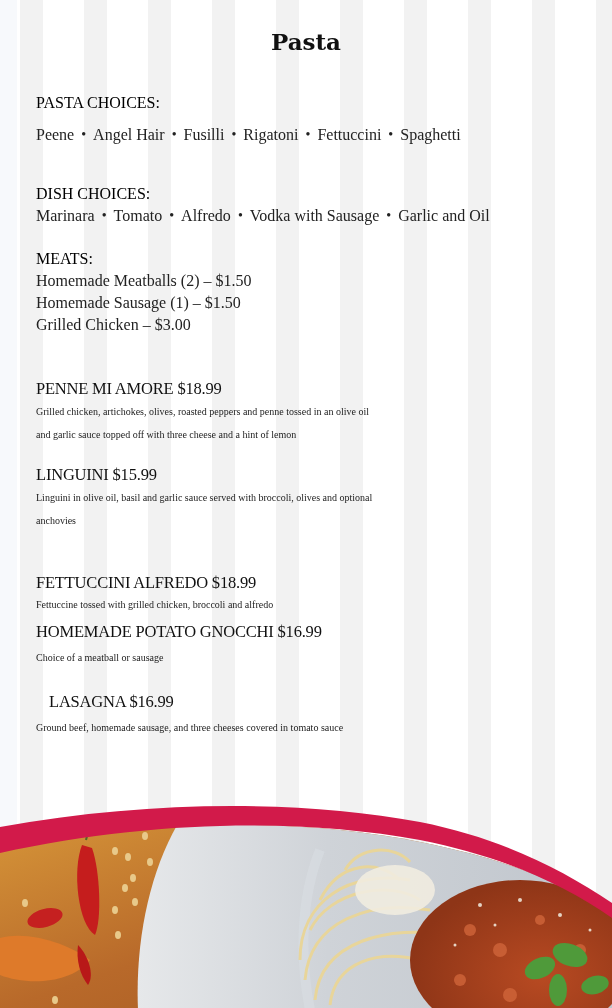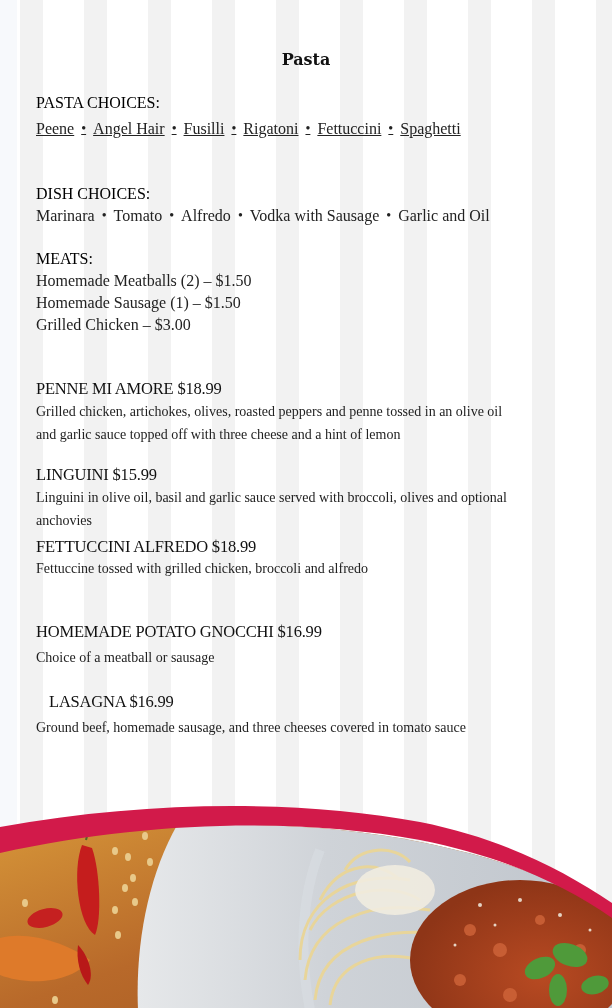--- a/index.html
+++ b/index.html
@@ -11,57 +11,57 @@
       #f2f2f2 20px, #f2f2f2 43px,
       #ffffff 43px, #ffffff 64px);
     font-family: "DejaVu Serif", "Liberation Serif", serif;
     color: #111111;
   }
   .left-tint {
     position: absolute; left: 0; top: 0; width: 17px; height: 1008px;
     background: #f7f9fc;
   }
   .page-title {
-    position: absolute; top: 50px; left: 0; width: 612px; text-align: center;
-    font-family: "DejaVu Serif", serif; font-weight: bold; font-size: 16px;
+    position: absolute; top: 28px; left: 0; width: 612px; text-align: center;
+    font-family: "DejaVu Serif", serif; font-weight: bold; font-size: 23px;
     color: #111;
   }
   .heading {
     font-family: "Liberation Serif", serif; font-size: 16.5px;
     letter-spacing: -0.2px; color: #111; line-height: 22px; white-space: nowrap;
   }
   .label {
     font-family: "Liberation Serif", serif; font-size: 16px; color: #000000;
     line-height: 22px; white-space: nowrap;
   }
   .line {
     font-family: "Liberation Serif", serif; font-size: 16px; color: #222;
     line-height: 22px; white-space: nowrap;
   }
   .options { display: flex; align-items: center; }
   .bullet { margin: 0 7px; font-size: 14px; color: #222; }
   .desc {
-    font-family: "Liberation Serif", serif; font-size: 14px; color: #222;
+    font-family: "Liberation Serif", serif; font-size: 10px; color: #222;
     line-height: 22px;
   }
   .block { position: absolute; left: 36px; width: 560px; }
   .photo-area {
     position: absolute; left: 0; top: 790px; width: 612px; height: 218px;
   }
 </style>
 </head>
 <body>
 
 <div class="left-tint"></div>
 
 <h1 class="page-title" style="margin:0;">Pasta</h1>
 
 <div class="block" style="top:92px;">
   <div class="label">PASTA CHOICES:</div>
-  <div class="line options" style="margin-top:4px;text-decoration:underline;">
+  <div class="line options" style="margin-top:10px;">
     <span>Peene</span>
     <span class="bullet">•</span>
     <span>Angel Hair</span>
     <span class="bullet">•</span>
     <span>Fusilli</span>
     <span class="bullet">•</span>
     <span>Rigatoni</span>
     <span class="bullet">•</span>
     <span>Fettuccini</span>
     <span class="bullet">•</span>
@@ -96,21 +96,21 @@
   <div class="desc" style="line-height:23px;">Grilled chicken, artichokes, olives, roasted peppers and penne tossed in an olive oil</div>
   <div class="desc" style="line-height:23px;">and garlic sauce topped off with three cheese and a hint of lemon</div>
 </div>
 
 <div class="block" style="top:464px;">
   <div class="heading">LINGUINI $15.99</div>
   <div class="desc" style="line-height:23px;">Linguini in olive oil, basil and garlic sauce served with broccoli, olives and optional</div>
   <div class="desc" style="line-height:23px;">anchovies</div>
 </div>
 
-<div class="block" style="top:536px;">
+<div class="block" style="top:572px;">
   <div class="heading">FETTUCCINI ALFREDO $18.99</div>
   <div class="desc">Fettuccine tossed with grilled chicken, broccoli and alfredo</div>
 </div>
 
 <div class="block" style="top:621px;">
   <div class="heading" style="margin-bottom:4px;">HOMEMADE POTATO GNOCCHI $16.99</div>
   <div class="desc">Choice of a meatball or sausage</div>
 </div>
 
 <div class="block" style="top:691px;">

